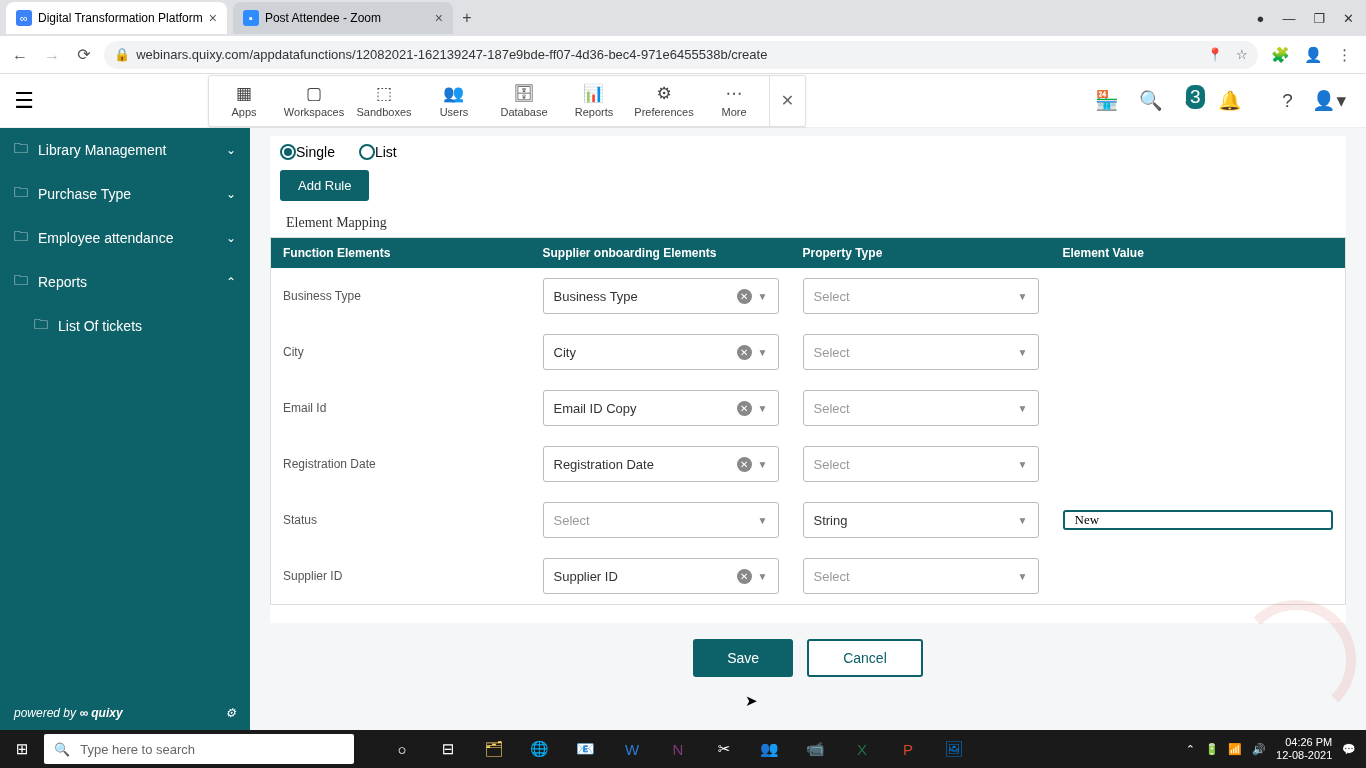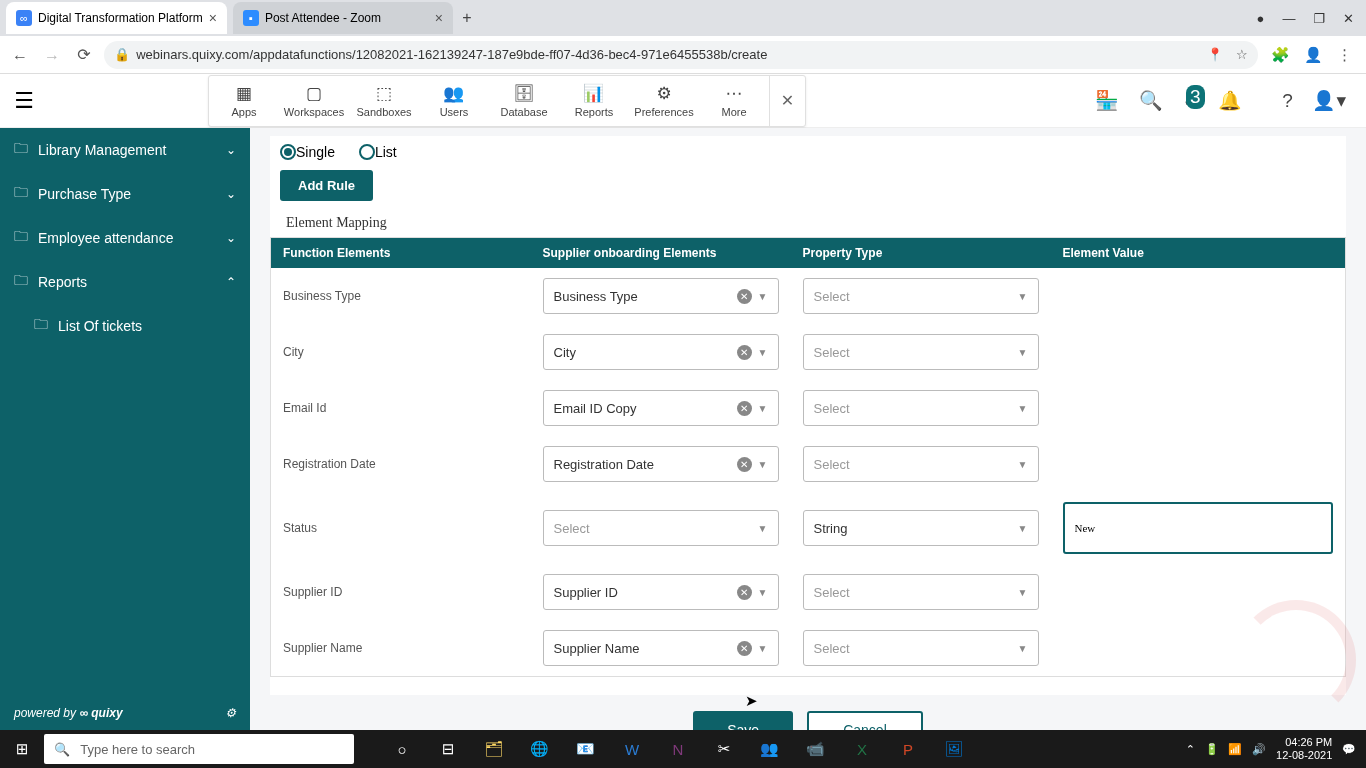--- a/index.html
+++ b/index.html
@@ -51,37 +51,37 @@
 .sidebar-footer { margin-top: auto; display: flex; justify-content: space-between; padding: 10px 14px; font-size: 12px; font-style: italic; }
 
 .content { flex: 1; background: #f5f6f8; padding: 8px 20px 20px 20px; overflow: hidden; position: relative; }
 .card { background: #fff; padding: 4px 0 18px 0; }
 
 .radio-row { display: flex; gap: 24px; padding: 4px 10px 10px 10px; align-items: center; }
 .radio { display: flex; align-items: center; gap: 0; font-size: 14px; }
 .radio-circle { width: 16px; height: 16px; border-radius: 50%; border: 2px solid #0d6168; display: flex; align-items: center; justify-content: center; }
 .radio-circle.checked::after { content: ''; width: 8px; height: 8px; border-radius: 50%; background: #0d6168; }
 
-.add-rule-btn { background: #0d6168; color: #fff; border: none; padding: 8px 18px; font-size: 13px; border-radius: 3px; margin-left: 10px; cursor: pointer; font-weight: bold; }
+.add-rule-btn { background: #0d6168; color: #fff; border: none; padding: 8px 18px; font-size: 13px; border-radius: 3px; margin-left: 10px; cursor: pointer; }
 
 .section-title { font-size: 14px; color: #333; margin: 14px 0 6px 16px; font-family: Georgia, serif; }
 
 table { width: 100%; border-collapse: collapse; border: 1px solid #ddd; }
 thead th { background: #0d6168; color: #fff; text-align: left; font-size: 12px; font-weight: bold; padding: 8px 12px; }
 tbody td { padding: 10px 12px; font-size: 12px; color: #555; vertical-align: middle; }
 tbody tr { border-bottom: none; }
 
 .select-box { width: 100%; height: 36px; border: 1px solid #bbb; border-radius: 3px; display: flex; align-items: center; padding: 0 10px; font-size: 13px; background: #fff; font-family: Georgia, serif; }
 .select-box .placeholder { color: #999; }
 .select-box .value { color: #333; }
 .select-box .actions { margin-left: auto; display: flex; gap: 6px; align-items: center; color: #888; }
 .select-box .clear { background: #888; color: #fff; border-radius: 50%; width: 15px; height: 15px; display: flex; align-items: center; justify-content: center; font-size: 10px; }
 .select-box .caret { font-size: 10px; }
 
-.input-box { width: 100%; height: 52px; border: 2px solid #0d6168; border-radius: 3px; padding: 0 10px; font-size: 11px; font-family: Georgia, serif; }
+.input-box { width: 100%; height: 20px; border: 2px solid #0d6168; border-radius: 3px; padding: 0 10px; font-size: 13px; font-family: Georgia, serif; }
 
 .btn-row { display: flex; justify-content: center; gap: 14px; margin-top: 16px; }
 .btn { padding: 9px 34px; border-radius: 3px; font-size: 14px; cursor: pointer; border: none; }
 .btn-save { background: #0d6168; color: #fff; }
 .btn-cancel { background: #fff; color: #0d6168; border: 2px solid #0d6168; }
 
 .watermark { position: absolute; right: 10px; bottom: 10px; width: 120px; height: 120px; border: 10px solid rgba(220, 80, 80, 0.25); border-radius: 50%; border-left-color: transparent; border-bottom-color: transparent; opacity: 0.5; pointer-events: none; }
 
 
 .taskbar { height: 38px; background: #1a1a1a; display: flex; align-items: center; color: #fff; font-size: 12px; }
@@ -347,41 +347,20 @@
                   </span>
                 </div>
               </td>
               <td><input class="input-box" value="New" style=""></td>
             </tr>
             <tr>
               <td>Supplier ID</td>
               <td>
                 <div class="select-box">
                   <span class="value">Supplier ID</span>
-                  <span class="actions">
-                    <span class="clear">✕</span>
-                    <span class="caret">▼</span>
-                  </span>
-                </div>
-              </td>
-              <td>
-                <div class="select-box">
-                  <span class="placeholder">Select</span>
-                  <span class="actions">
-                    <span class="caret">▼</span>
-                  </span>
-                </div>
-              </td>
-              <td></td>
-            </tr>
-            <tr>
-              <td>Supplier Name</td>
-              <td>
-                <div class="select-box">
-                  <span class="value">Supplier Name</span>
                   <span class="actions">
                     <span class="clear">✕</span>
                     <span class="caret">▼</span>
                   </span>
                 </div>
               </td>
               <td>
                 <div class="select-box">
                   <span class="placeholder">Select</span>
                   <span class="actions">

